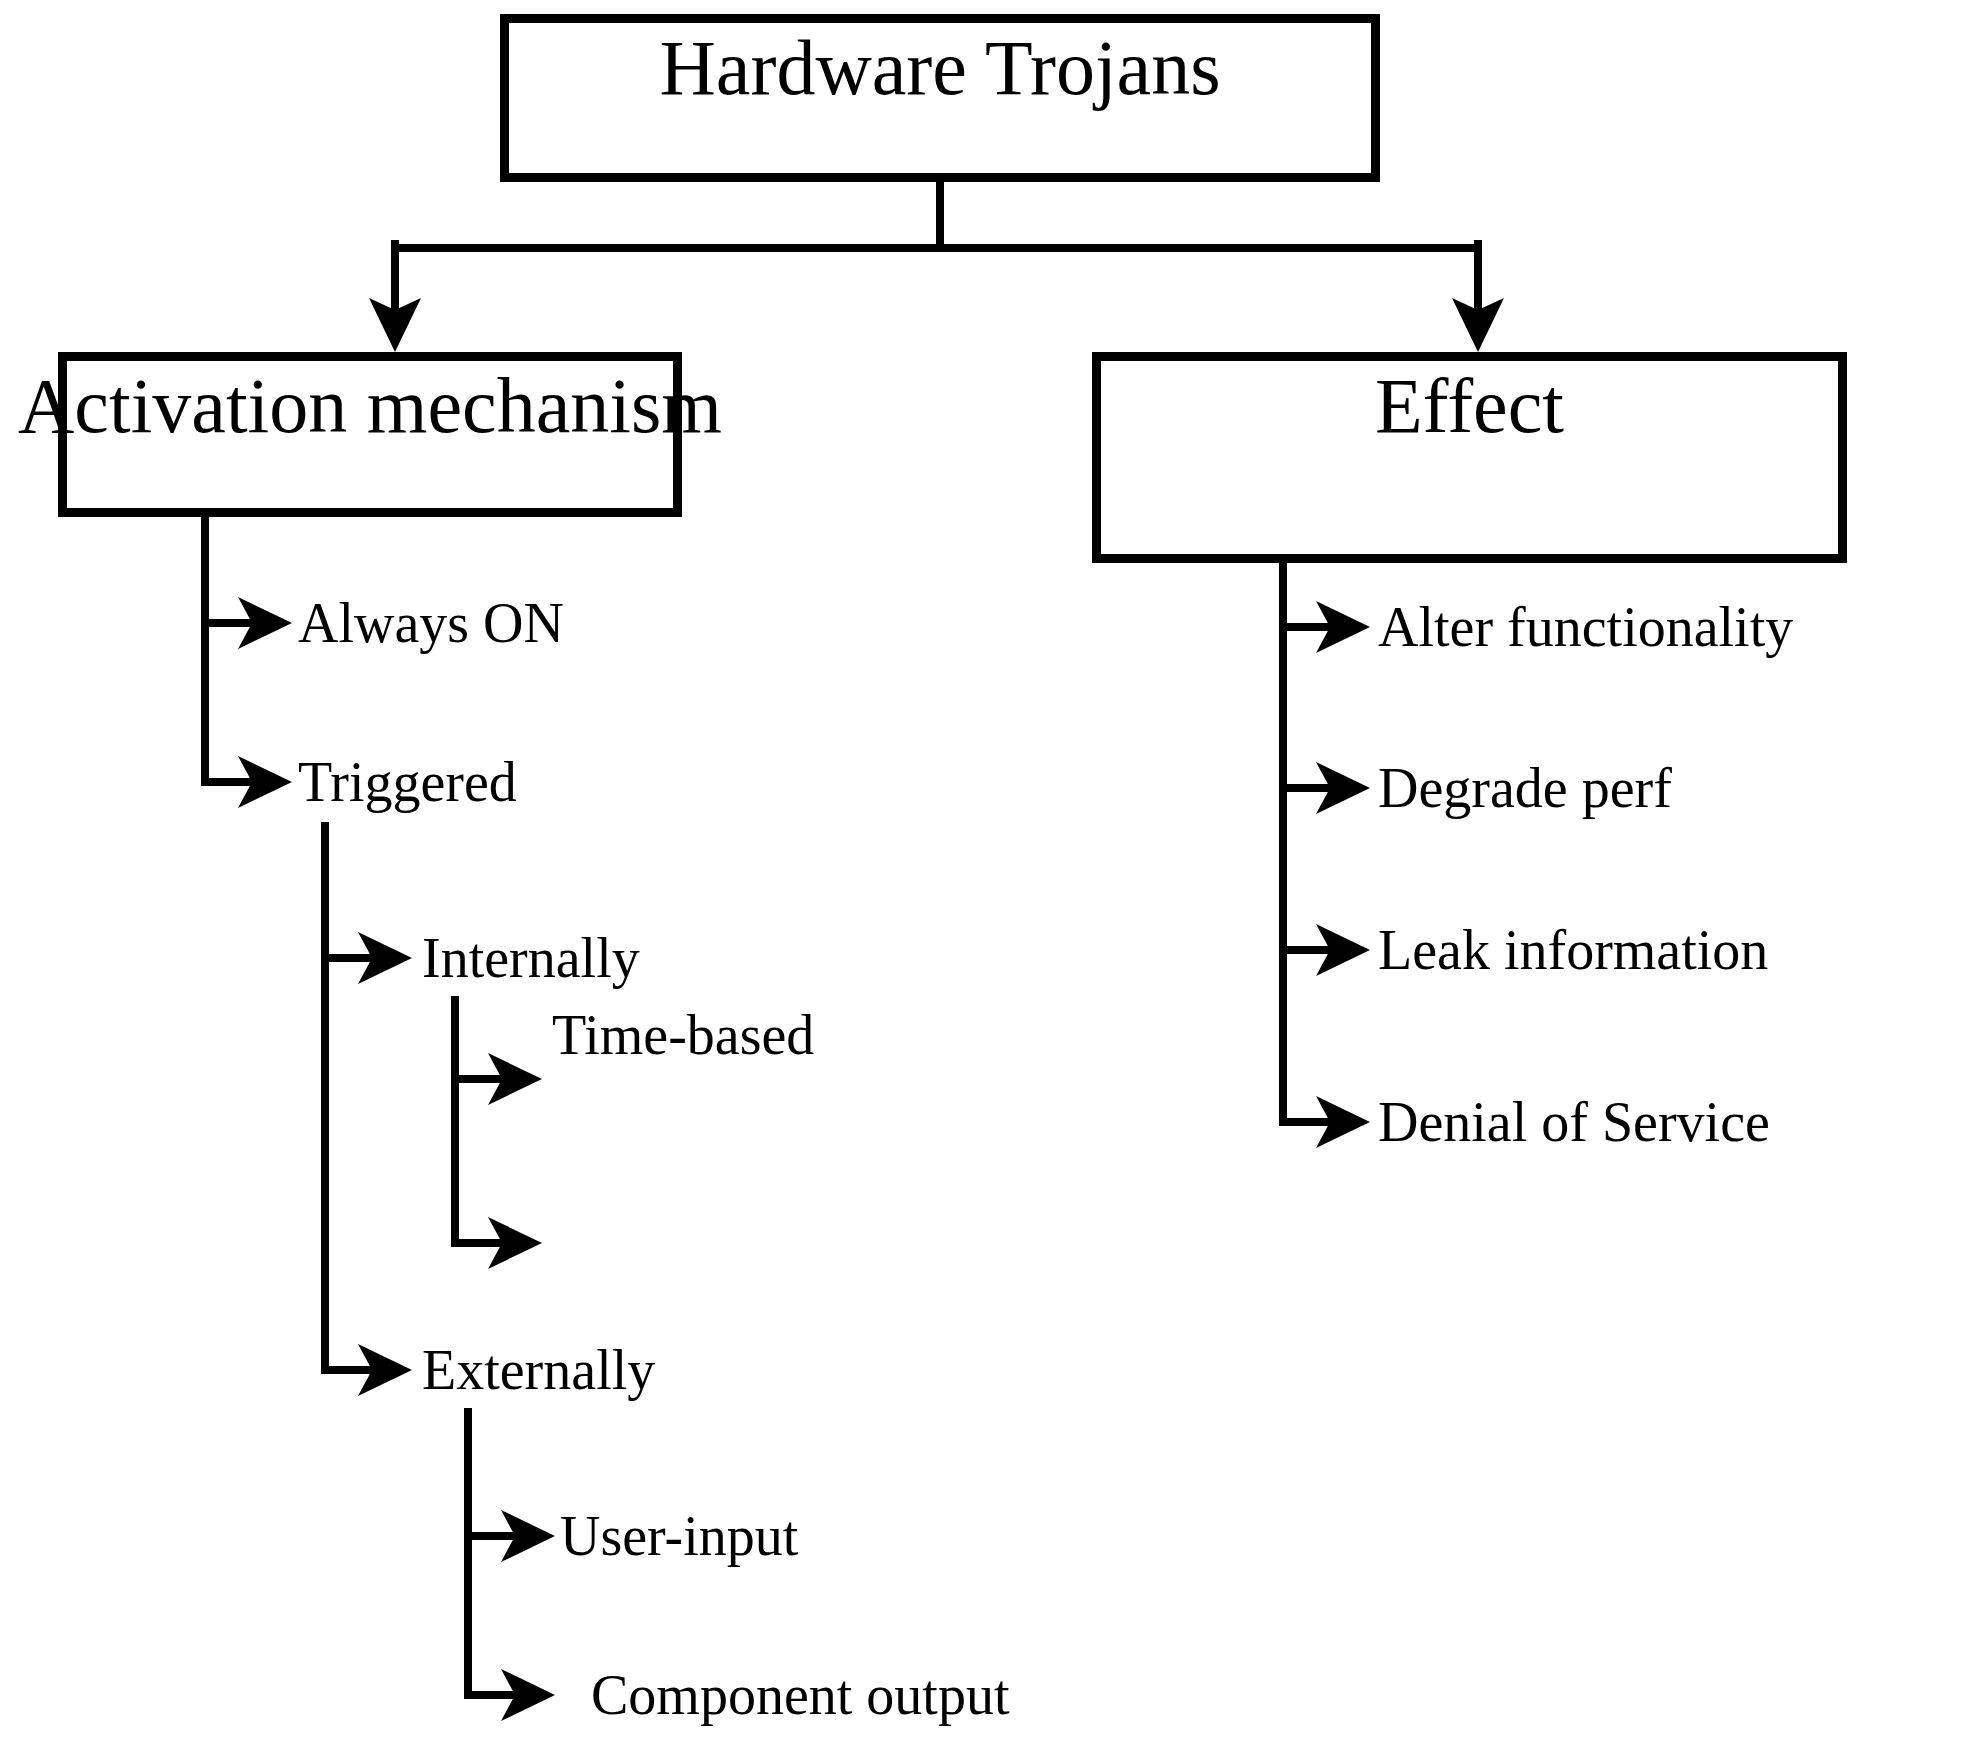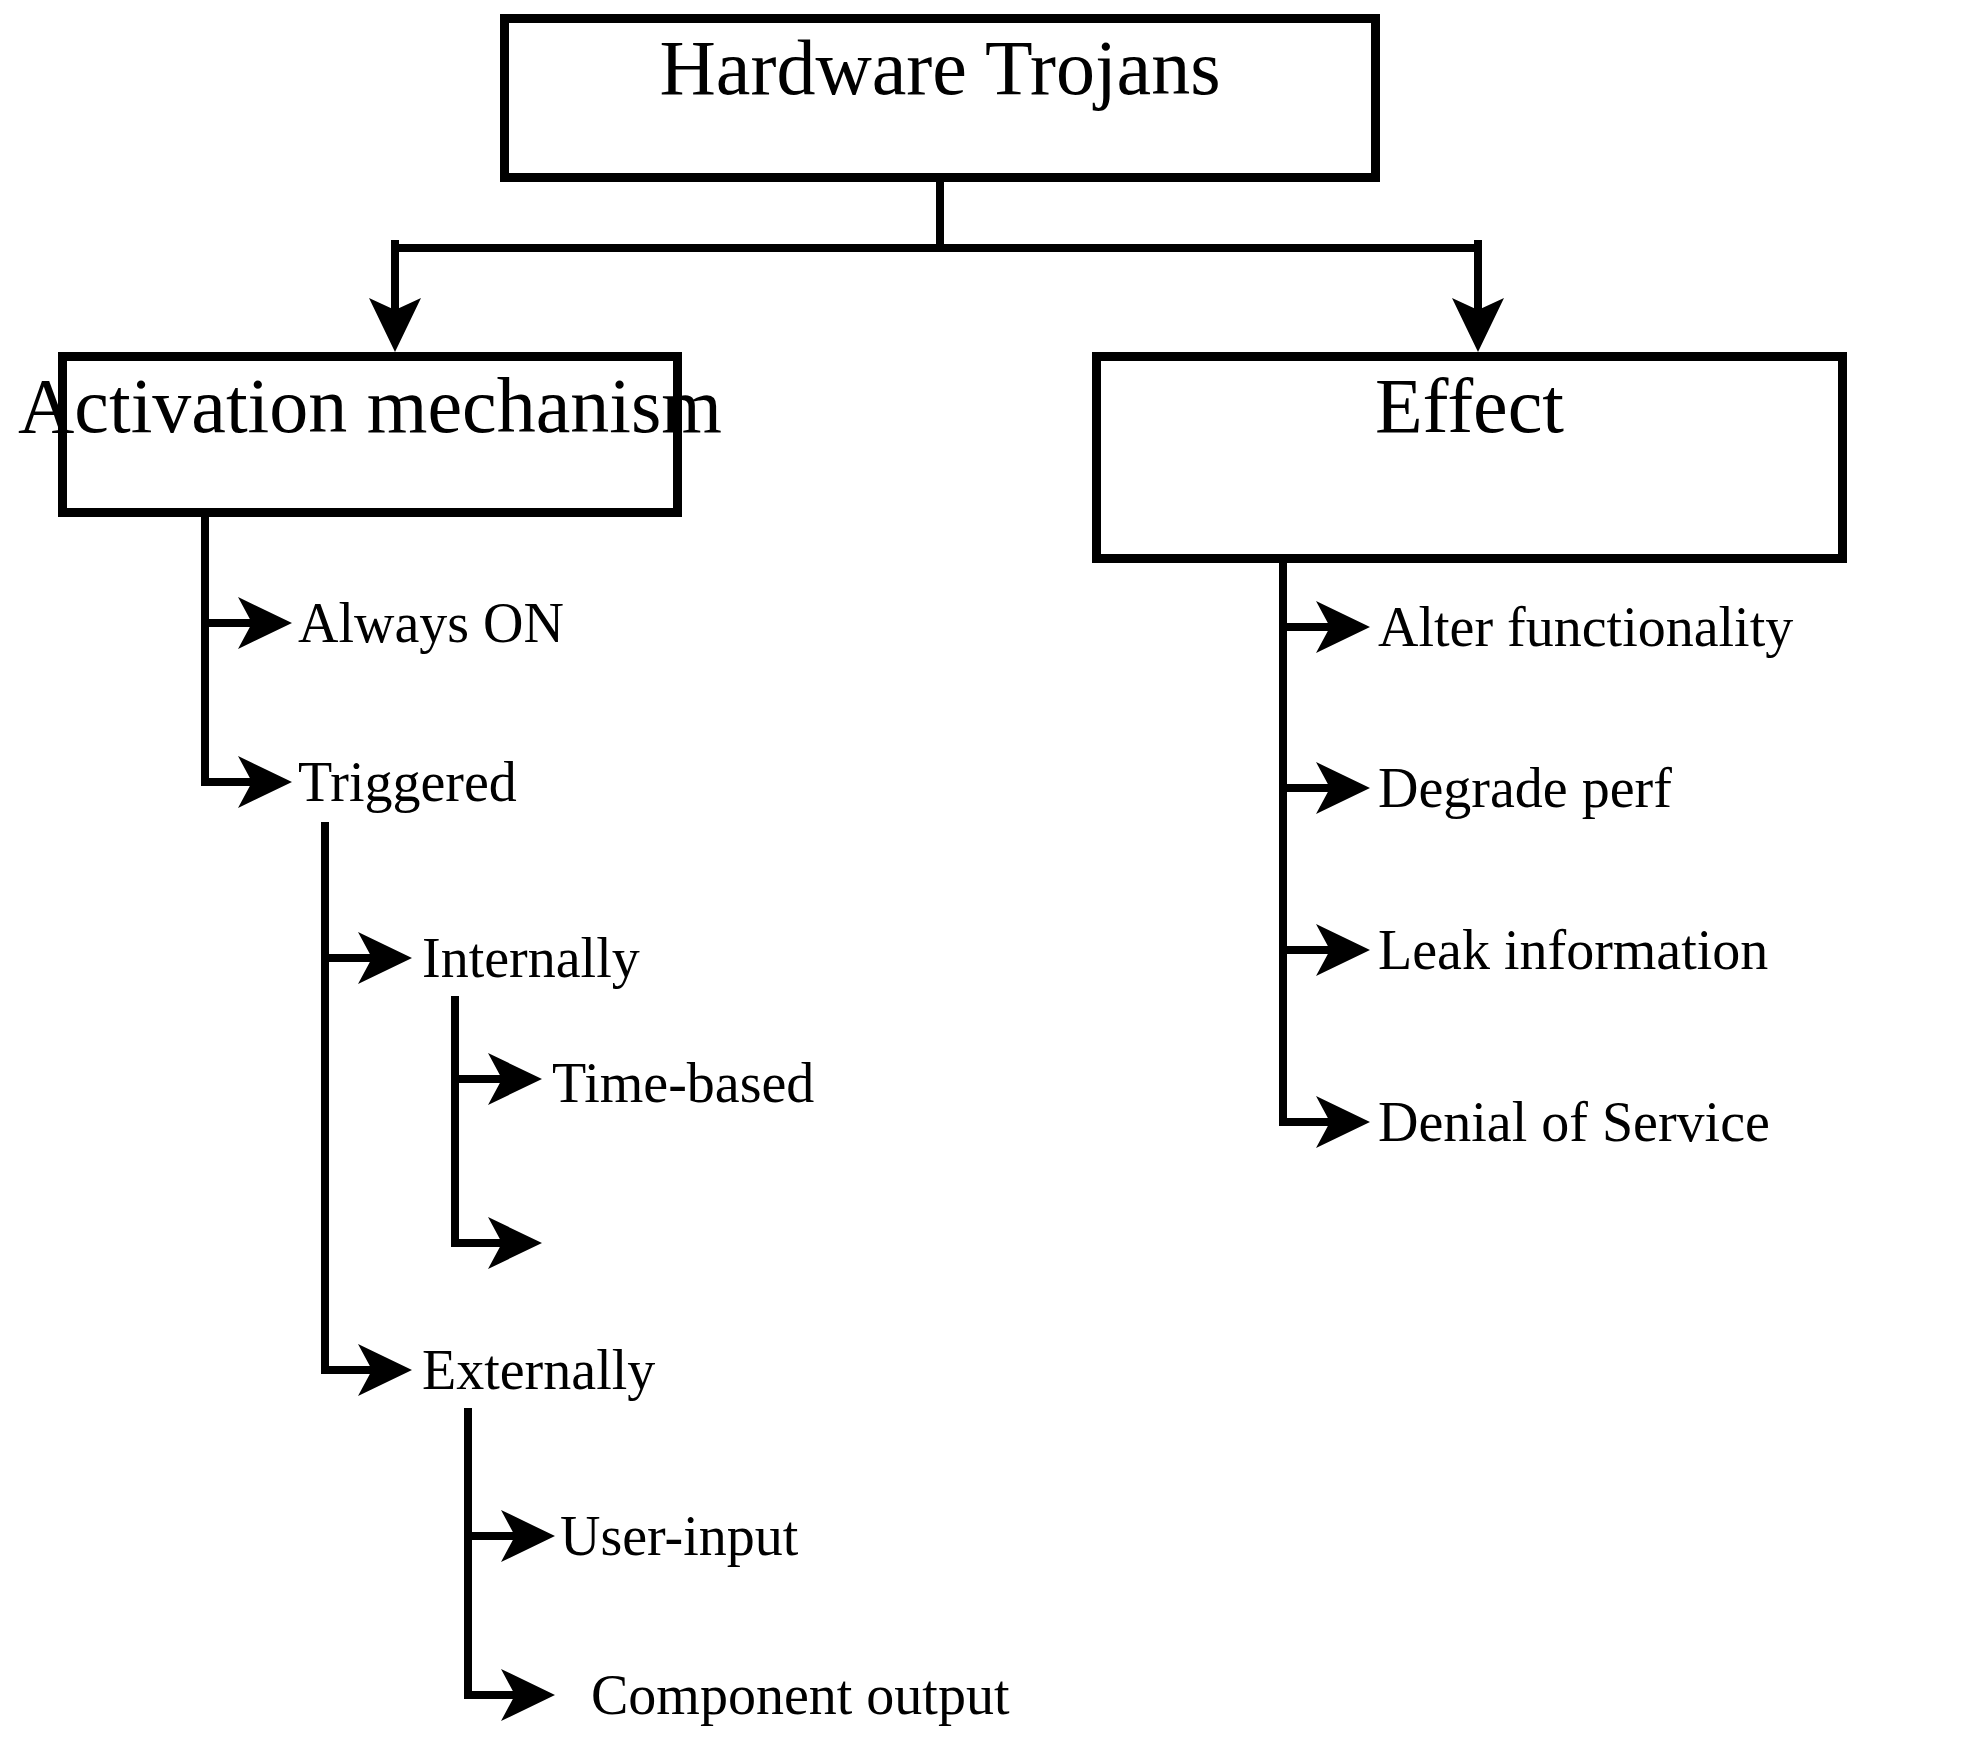--- a/index.html
+++ b/index.html
@@ -50,21 +50,21 @@
   .leaf {
     position: absolute;
     font-size: 56px;
     line-height: 80px;
     white-space: nowrap;
     transform: translateY(-50%);
   }
   #lbl-always-on           { left: 298px;  top: 623px; }
   #lbl-triggered           { left: 298px;  top: 782px; }
   #lbl-internally          { left: 422px;  top: 958px; }
-  #lbl-time-based          { left: 552px;  top: 1083px; }
+  #lbl-time-based          { left: 552px;  top: 1035px; }
   #lbl-condition-based     { left: 552px;  top: 1243px; }
   #lbl-externally          { left: 422px;  top: 1370px; }
   #lbl-user-input          { left: 560px;  top: 1536px; }
   #lbl-component-output    { left: 591px;  top: 1695px; }
   #lbl-alter-functionality { left: 1378px; top: 627px; }
   #lbl-degrade-perf        { left: 1378px; top: 788px; }
   #lbl-leak-information    { left: 1378px; top: 950px; }
   #lbl-denial-of-service   { left: 1378px; top: 1122px; }
 </style>
 </head>

